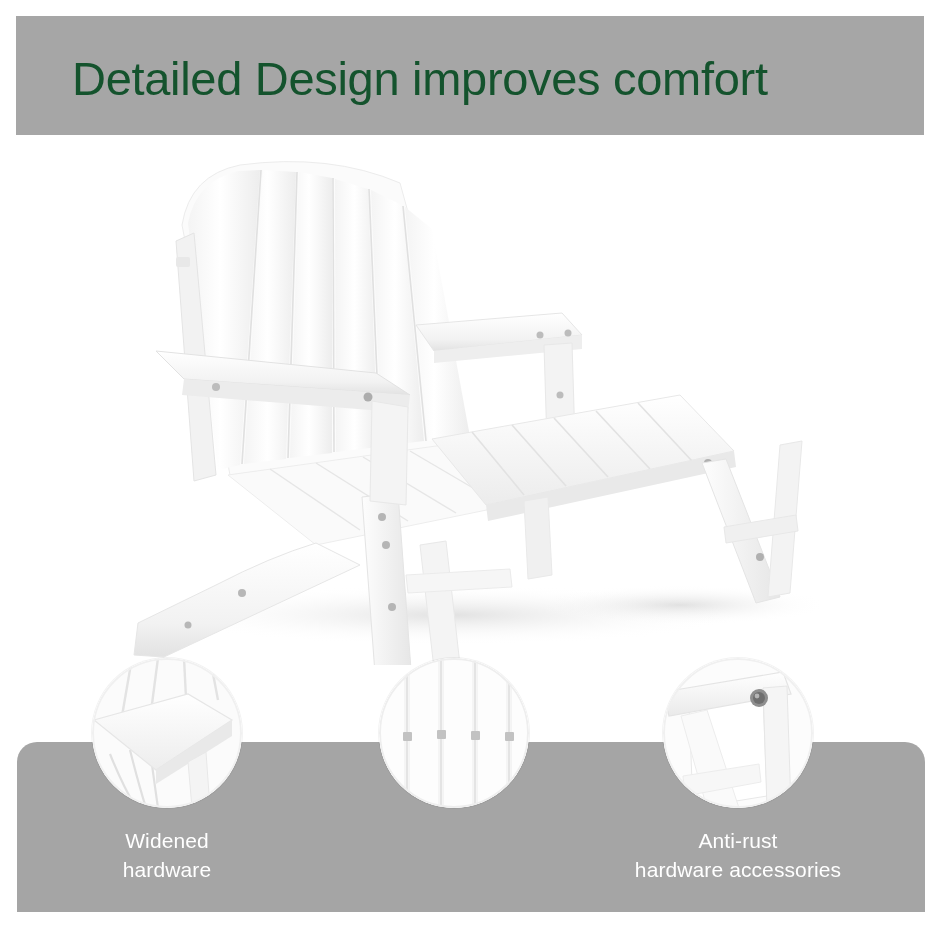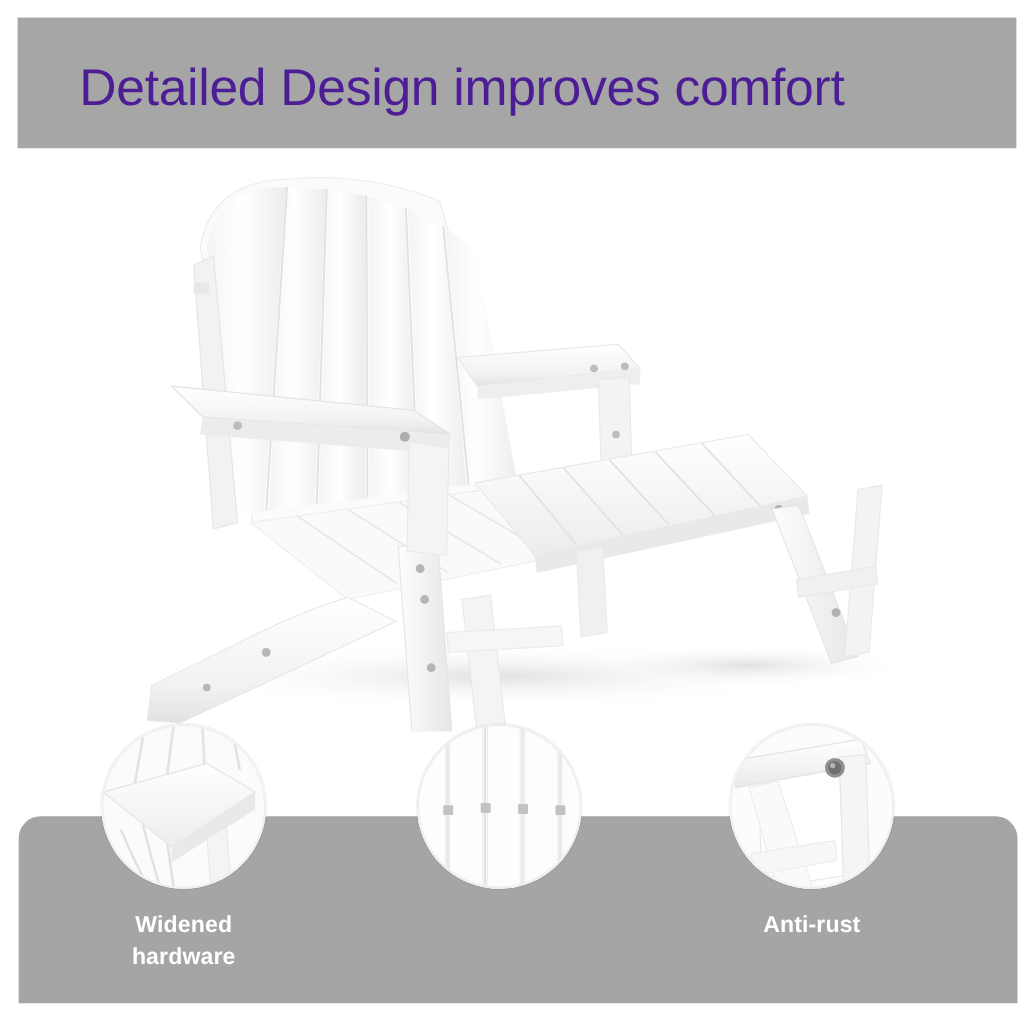--- a/index.html
+++ b/index.html
@@ -29,21 +29,21 @@
   }
   .header-title {
     position: absolute;
     left: 56px;
     top: 36px;
     width: 820px;
     font-size: 47px;
     line-height: 54px;
     font-weight: 400;
     letter-spacing: -0.3px;
-    color: #4c1d95;
+    color: #14532d;
     white-space: nowrap;
   }
 
   
   .product-stage {
     position: absolute;
     left: 0;
     top: 135px;
     width: 940px;
     height: 620px;
@@ -105,21 +105,21 @@
     top: 176px;
     left: 0;
     width: 100%;
     text-align: center;
     color: #ffffff;
     font-size: 21px;
     line-height: 29px;
     font-weight: 400;
     letter-spacing: 0.1px;
   }
-  .caption-line { display: block; font-weight: bold; }
+  .caption-line { display: block; }
 </style>
 </head>
 <body>
 
 <div id="stage">
 
   <div class="header-banner">
     <div class="header-title">Detailed Design improves comfort</div>
   </div>
 
@@ -360,17 +360,18 @@
 
             <circle cx="96" cy="40" r="9" fill="#8f8f8f"></circle>
             <circle cx="96" cy="40" r="6" fill="#6f6f6f"></circle>
             <circle cx="94" cy="38" r="2.4" fill="#b5b5b5"></circle>
             <circle cx="75" cy="75" r="74" fill="none" stroke="#f0f0f0" stroke-width="2"></circle>
           </g>
         </svg>
       </div>
       <div class="feature-caption">
         <span class="caption-line">Anti-rust</span>
+        <span class="caption-line">hardware accessories</span>
       </div>
     </div>
 
   </div>
 </div>
 
 </body></html>

